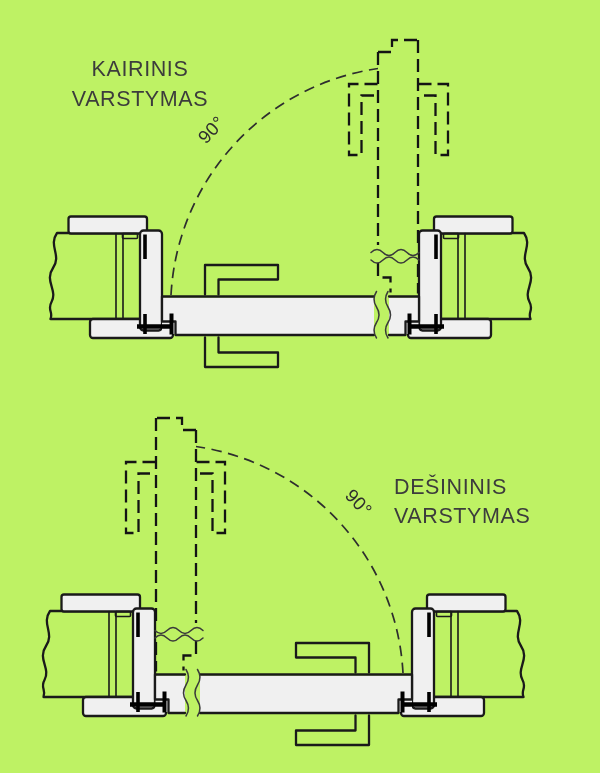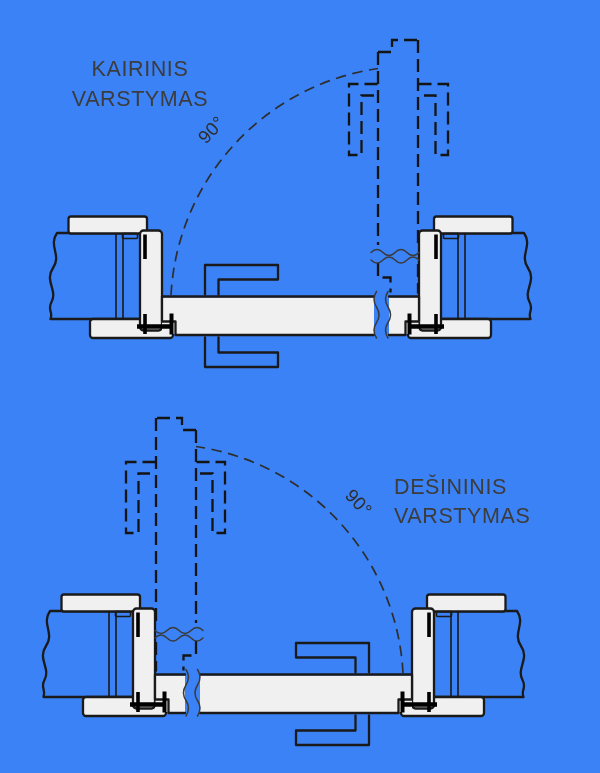--- a/index.html
+++ b/index.html
@@ -1,21 +1,21 @@
 <!DOCTYPE html>
 <html><head>
 <meta charset="utf-8">
 <style>
   html, body { margin: 0; padding: 0; }
   body { background: #f0f0f0; font-family: "Liberation Sans", sans-serif; }
   .stage {
     position: relative;
     width: 600px;
     height: 773px;
-    background: #3b82f6;
+    background: #bef264;
     overflow: hidden;
   }
   svg { display: block; }
 
   
   .ln { stroke: #1a1a1a; stroke-width: 2.3; fill: none; stroke-linejoin: round; stroke-linecap: round; }
   .thin { stroke-width: 1.6; }
   .bgfill { fill: #f0f0f0; }
   .bgfill-nostroke { fill: #f0f0f0; stroke: none; }
 

